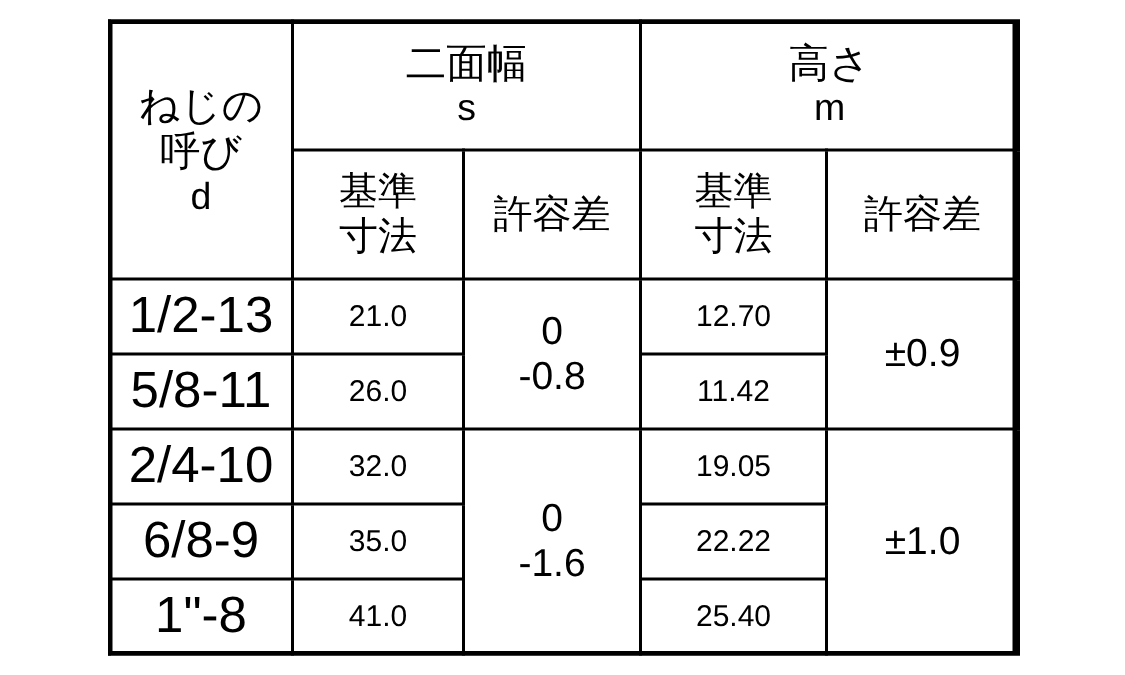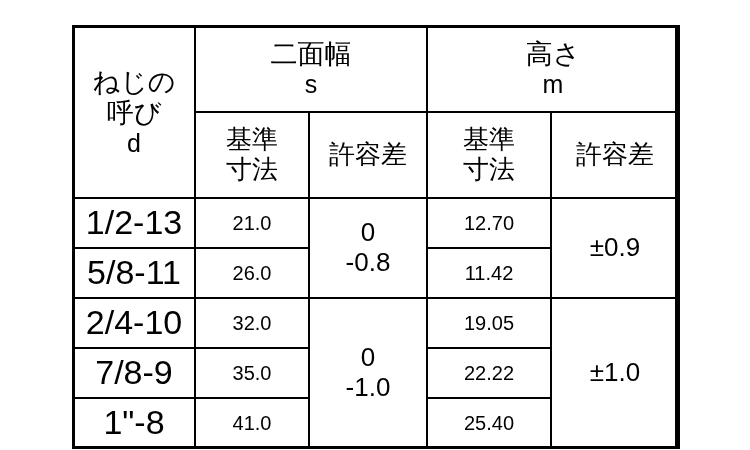--- a/index.html
+++ b/index.html
@@ -8,21 +8,20 @@
     width: 750px;
     height: 450px;
     background: #ffffff;
     font-family: "Liberation Sans", sans-serif;
   }
   #sheet {
     position: relative;
     width: 750px;
     height: 420px;
     background: #ffffff;
-    margin-top: 12px;
   }
   table.spec {
     position: absolute;
     left: 72px;
     top: 13px;
     width: 606px;
     height: 424px;
     border-collapse: collapse;
     table-layout: fixed;
     background: #ffffff;
@@ -153,28 +152,28 @@
         <td class="cell-size">5/8-11</td>
         <td class="cell">26.0</td>
         <td class="cell">11.42</td>
       </tr>
 
       <tr class="row-data">
         <td class="cell-size">2/4-10</td>
         <td class="cell">32.0</td>
         <td rowspan="3" class="tol">
           <span class="line">0</span>
-          <span class="line">-1.0</span>
+          <span class="line">-1.6</span>
         </td>
         <td class="cell">19.05</td>
         <td rowspan="3" class="tol">±1.0</td>
       </tr>
 
       <tr class="row-data">
-        <td class="cell-size">7/8-9</td>
+        <td class="cell-size">6/8-9</td>
         <td class="cell">35.0</td>
         <td class="cell">22.22</td>
       </tr>
 
       <tr class="row-data">
         <td class="cell-size">1"-8</td>
         <td class="cell">41.0</td>
         <td class="cell">25.40</td>
       </tr>
     </tbody>

